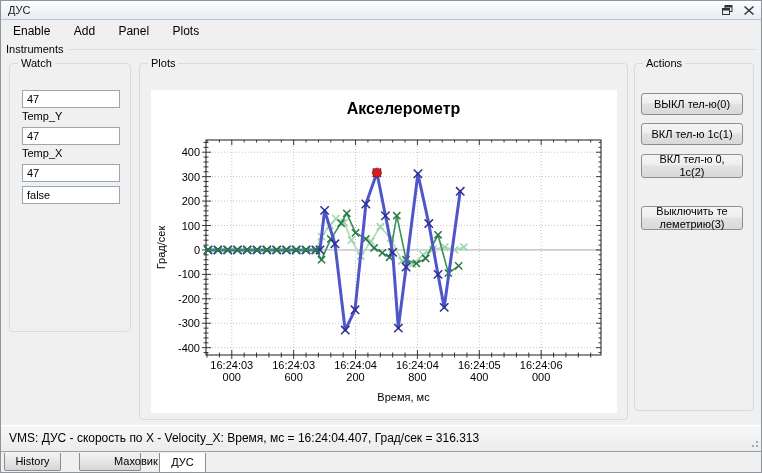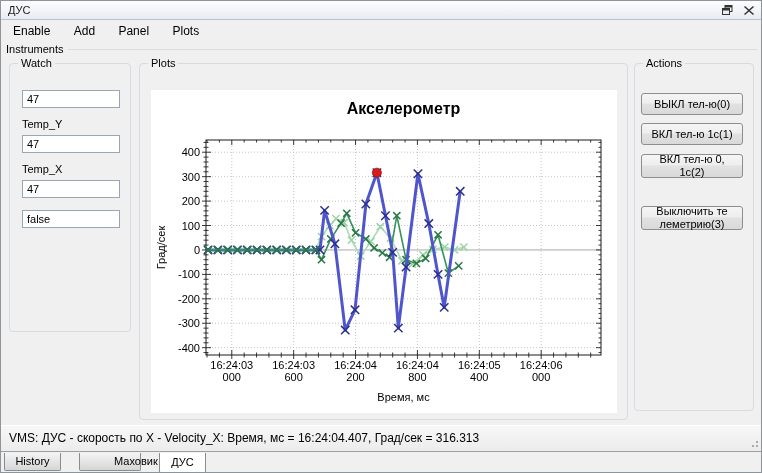--- a/index.html
+++ b/index.html
@@ -22,21 +22,21 @@
   
   .groupbox{position:absolute;border:1px solid #d7dade;border-radius:4px;box-sizing:border-box;}
   .gb-label{position:absolute;top:-7px;left:8px;background:#f0f0f0;padding:0 3px;font-size:11px;color:#000;}
   .watch{left:8px;top:62px;width:122px;height:269px;}
   .plots{left:138px;top:62px;width:489px;height:357px;}
   .actions{left:633px;top:62px;width:120px;height:348px;}
   
   .wfields{padding:24px 0 0 12px;}
   .wlabel{font-size:11px;color:#000;height:15px;}
   .winput{width:88px;height:14px;border:1px solid #98a6b5;background:#fff;font-family:"Liberation Sans",sans-serif;
-          font-size:11px;padding:1px 4px;margin:2px 0 10px 0;}
+          font-size:11px;padding:1px 4px;margin:2px 0 2px 0;}
   
   .plotpanel{position:absolute;left:11px;top:26px;width:466px;height:323px;background:#ffffff;}
   
   .act-btn{position:absolute;left:6px;width:102px;border:1px solid #8e8e8e;border-radius:3px;
            background:linear-gradient(#f5f5f5,#eeeeee 45%,#e2e2e2 50%,#d9d9d9);
            font-family:"Liberation Sans",sans-serif;font-size:11px;color:#000;
            display:flex;flex-direction:column;align-items:center;justify-content:center;line-height:13px;cursor:default;}
   .act-btn.h22{height:22px;}
   .act-btn.h40{height:24px;}
   

